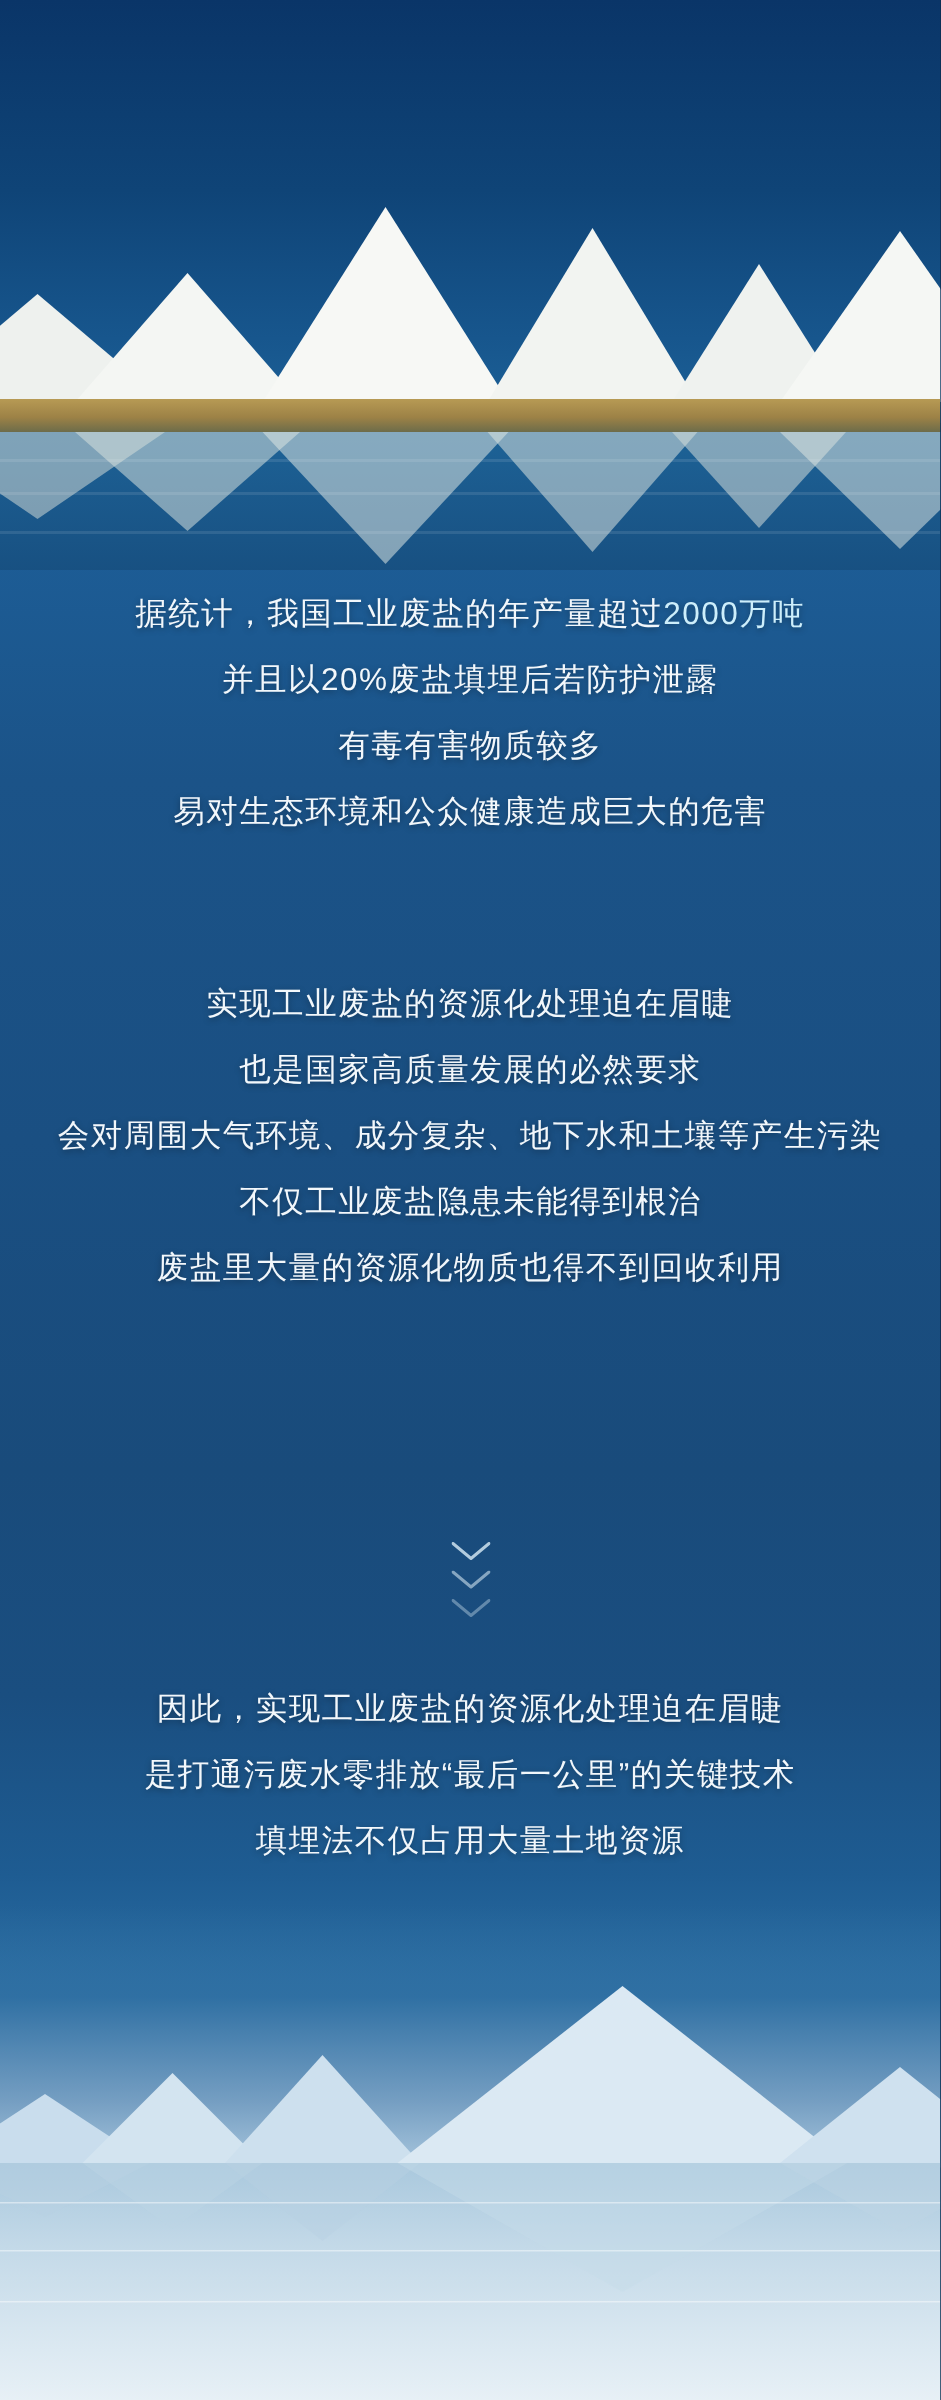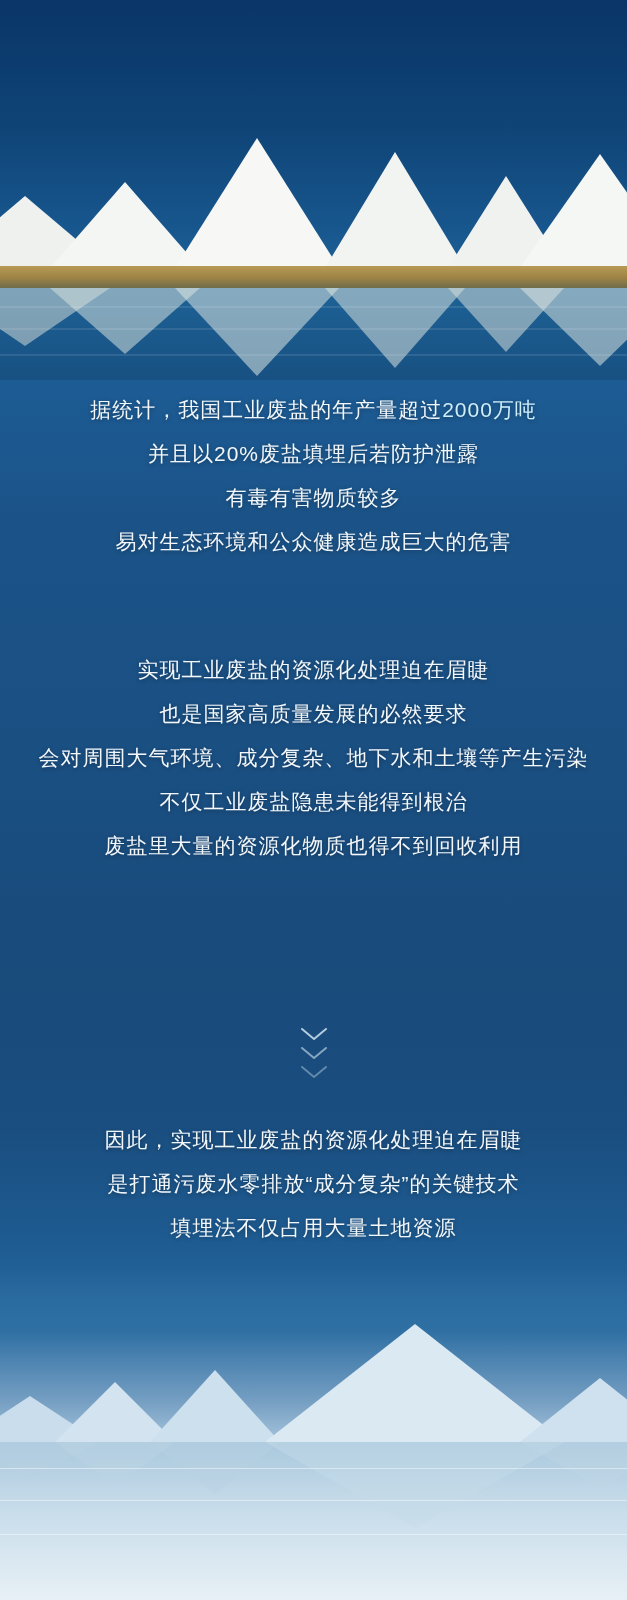--- a/index.html
+++ b/index.html
@@ -204,21 +204,21 @@
       </span>
       <span class="chev">
         <svg width="26" height="13" viewBox="0 0 26 13">
             <path d="M1 1 L13 11 L25 1" fill="none" stroke="#cfe3ef" stroke-width="2" stroke-linecap="round" stroke-linejoin="round" opacity=".4"></path>
           </svg>
       </span>
     </div>
 
     <div class="para" style="top:1118px;">
       <span class="line">因此，实现工业废盐的资源化处理迫在眉睫</span>
-      <span class="line">是打通污废水零排放“成分复杂”的关键技术</span>
+      <span class="line">是打通污废水零排放“最后一公里”的关键技术</span>
       <span class="line">填埋法不仅占用大量土地资源</span>
     </div>
   </div>
 
   <div class="bottom-scene">
     <div class="b-sky2"></div>
 
     <div style="position:absolute;left:0;top:0;width:627px;height:172px;overflow:hidden;">
       <div class="b-tri" style="left:-40px; bottom:0; border-left-width:70px; border-right-width:70px; border-bottom-width:46px; border-bottom-color:#c9dded;"></div>
       <div class="b-tri" style="left:55px; bottom:0; border-left-width:60px; border-right-width:60px; border-bottom-width:60px; border-bottom-color:#d3e4f0;"></div>

